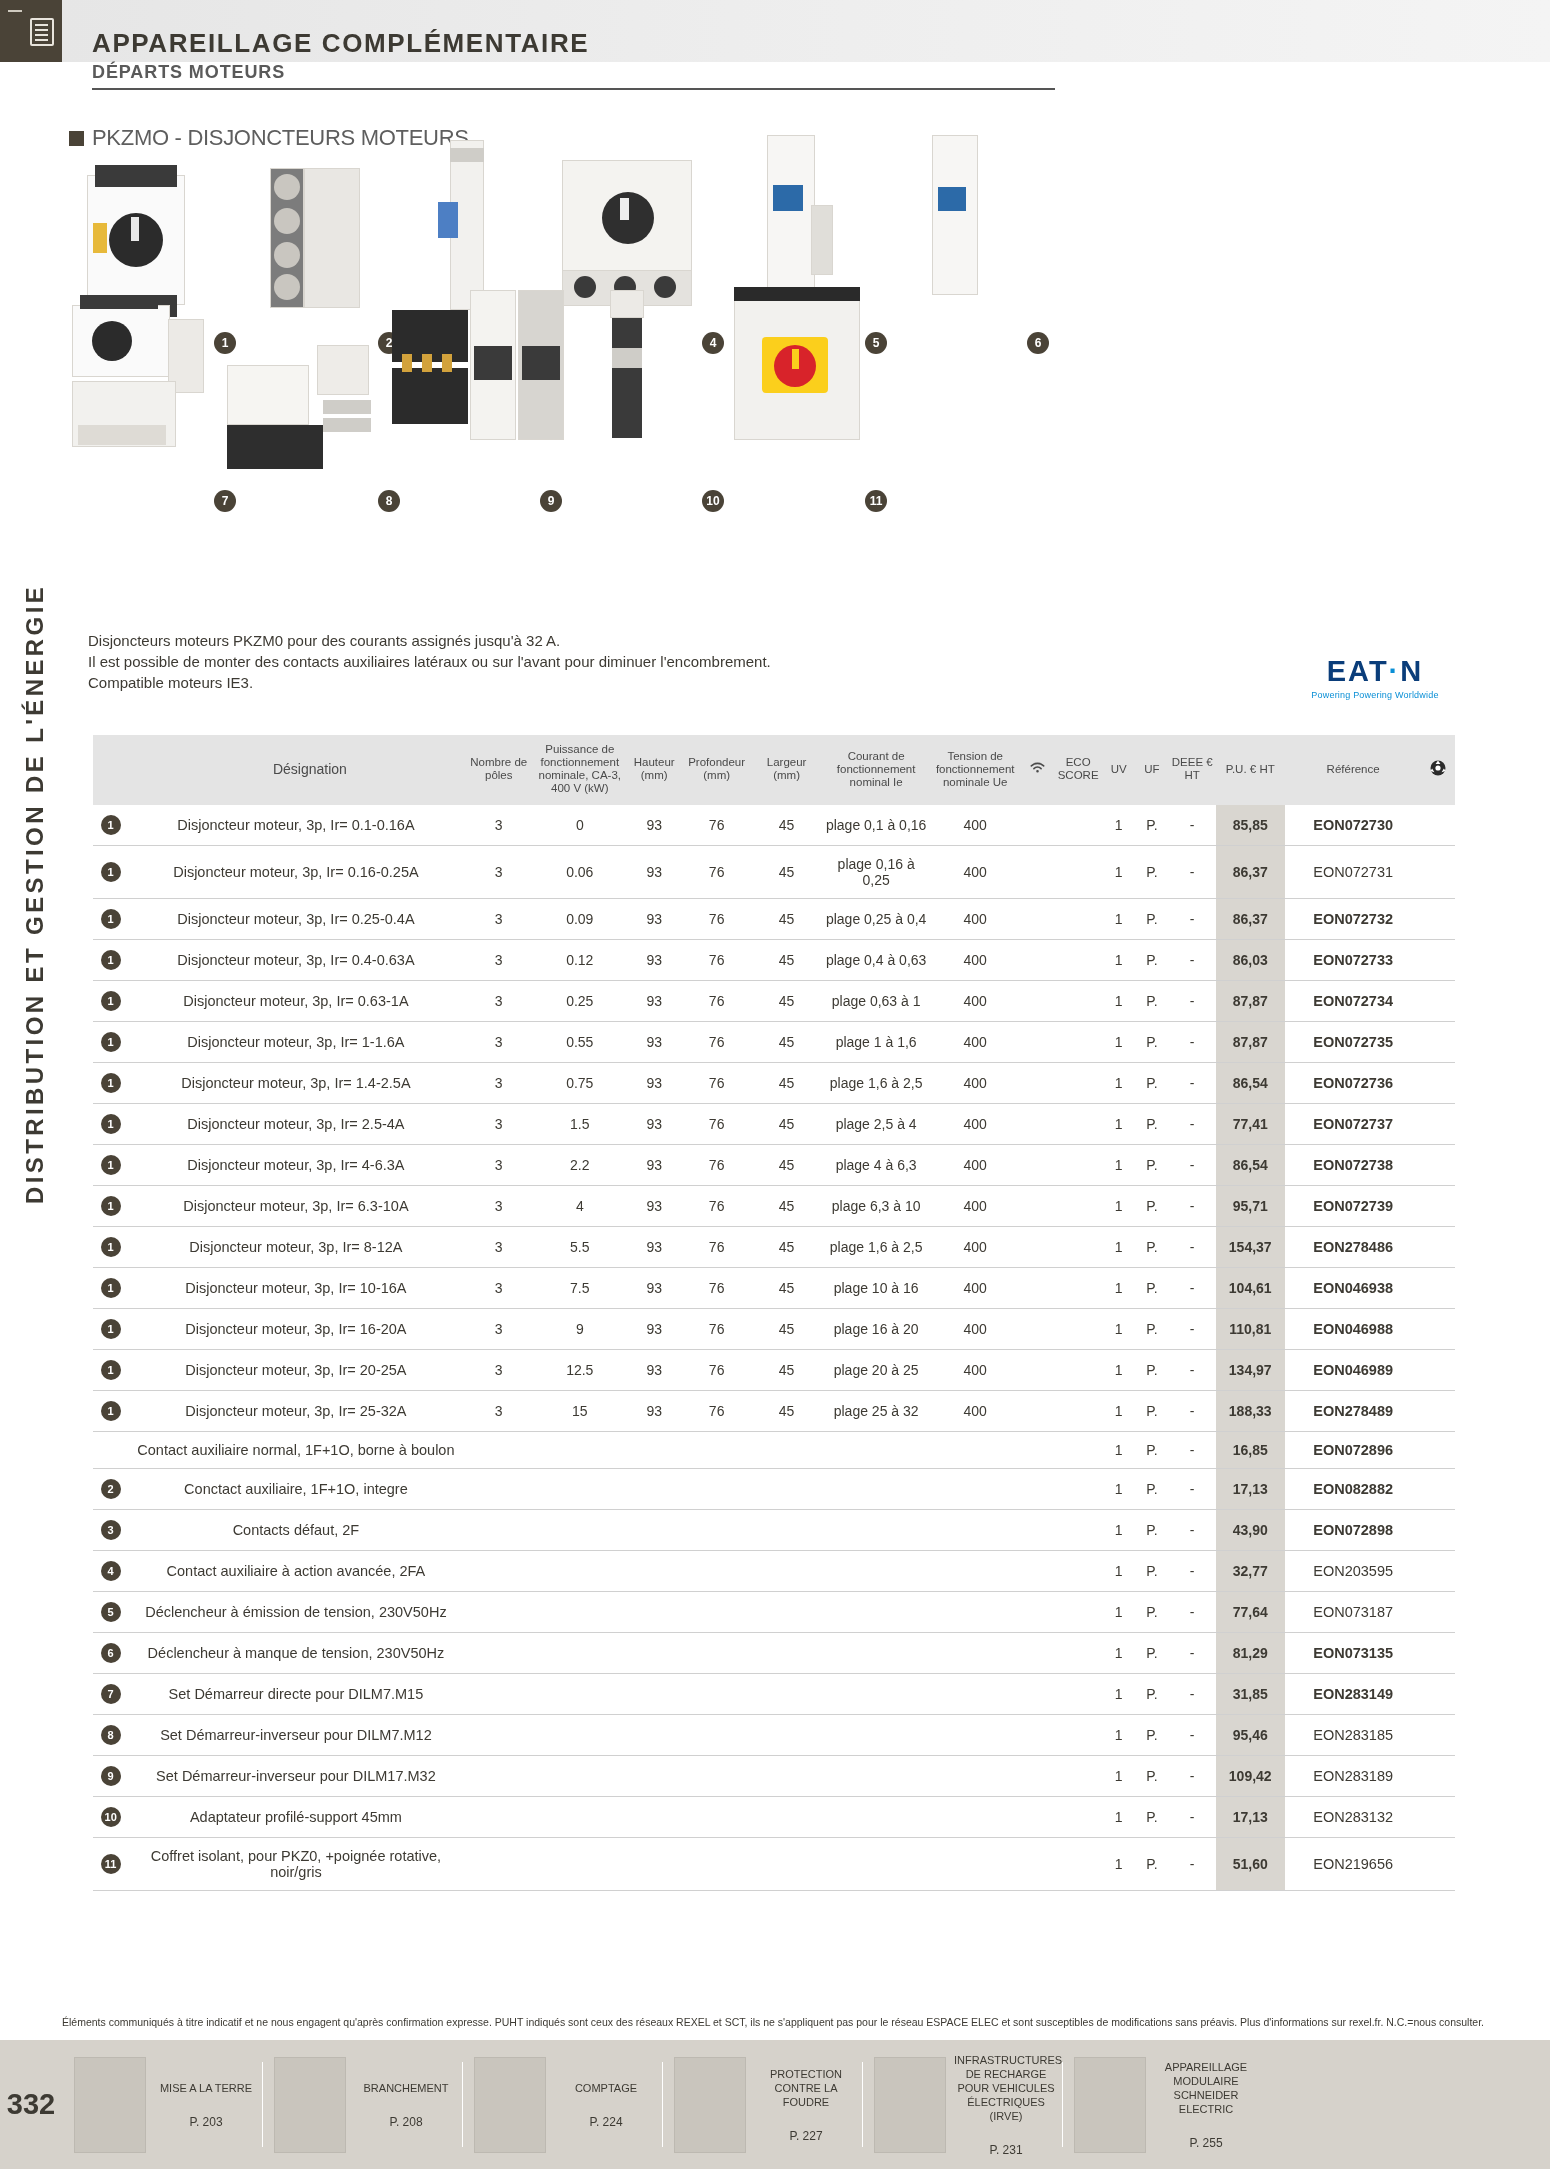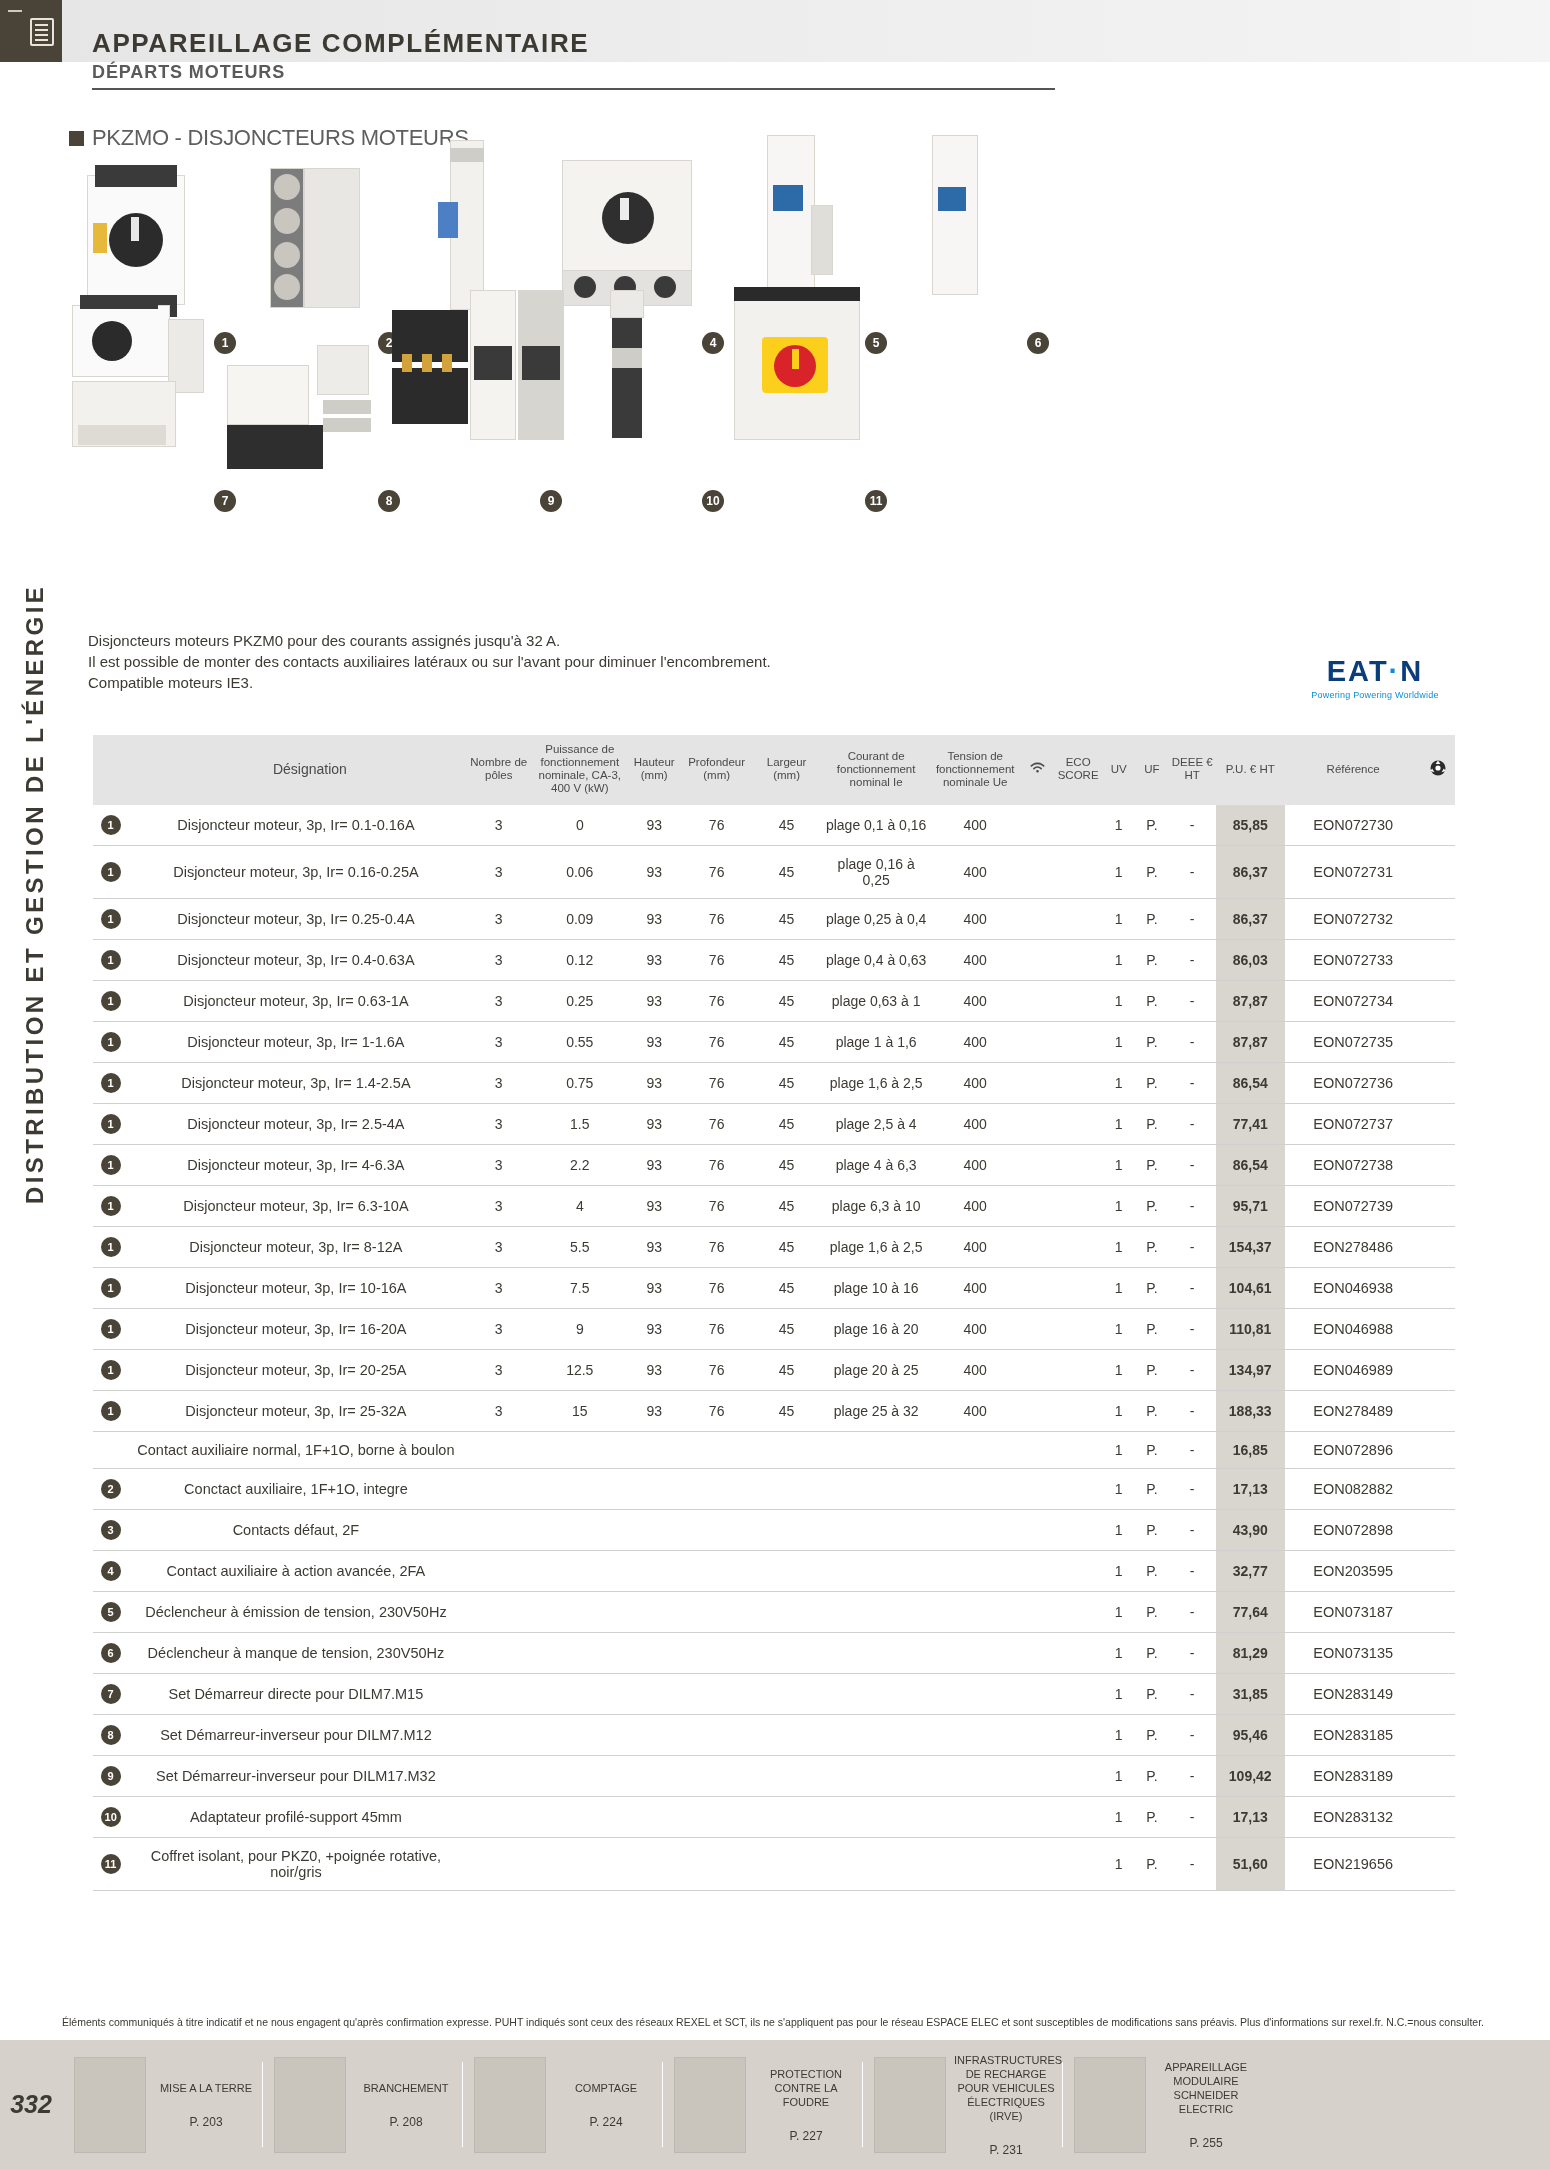--- a/index.html
+++ b/index.html
@@ -121,42 +121,42 @@
     padding:10px 2px;
     text-align:center;
     height:34px;
     vertical-align:middle;
   }
   table.cat tbody tr:first-child td { border-top:none; }
   td.c-badge { width:36px; padding-left:0; position:relative; }
   td.c-desc  { text-align:left; padding-left:8px; width:348px; font-size:14.5px; }
   td.c-price { background:#d9d6d0; font-weight:bold; width:70px; }
   td.c-ref   { width:140px; font-size:14.5px; }
-  td.c-ref.bold { font-weight:normal; }
+  td.c-ref.bold { font-weight:bold; }
   .rowbadge {
     display:inline-flex; width:20px; height:20px; border-radius:50%;
     background:#4a4337; color:#fff; font-size:11px; font-weight:bold;
     align-items:center; justify-content:center;
   }
 
   
   .footnote {
     position:absolute; left:62px; top:2016px; width:1440px;
     font-size:10.5px; color:#3d3a33; line-height:13px;
   }
 
   
   .botstrip {
     position:absolute; left:0; top:2040px; width:1550px; height:129px;
     background:#d6d2cb;
     display:flex; align-items:center;
   }
   .botstrip .pn {
     width:62px; text-align:center;
-    font-size:25px; font-weight:bold; color:#3d3a33;font-style:italic;
+    font-size:29px; font-weight:bold; color:#3d3a33;
   }
   .navitem {
     display:flex; align-items:center; height:129px;
     padding:0 4px; position:relative;
   }
   .navitem + .navitem::before {
     content:""; position:absolute; left:0; top:22px; bottom:22px;
     width:1px; background:#fff;
   }
   .navthumb {

